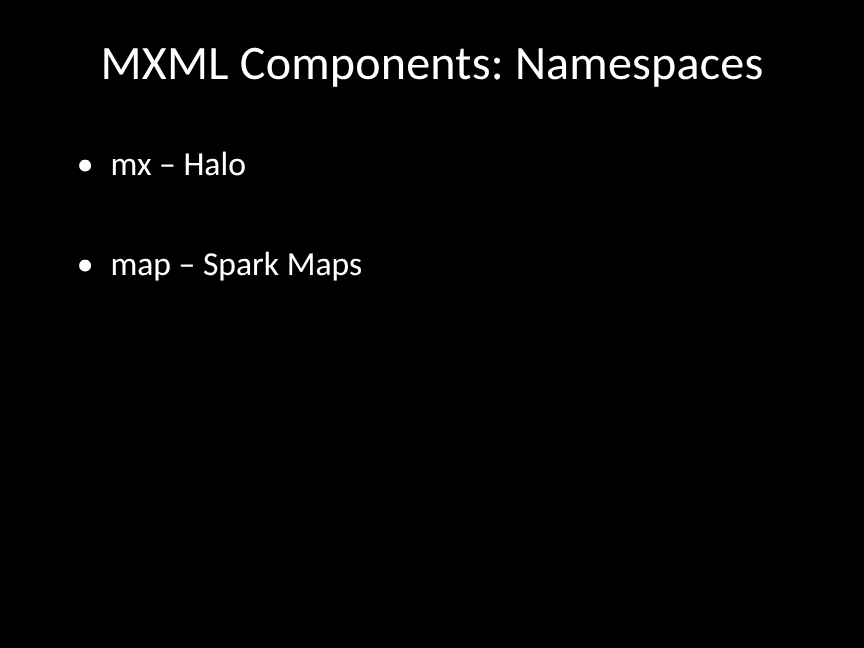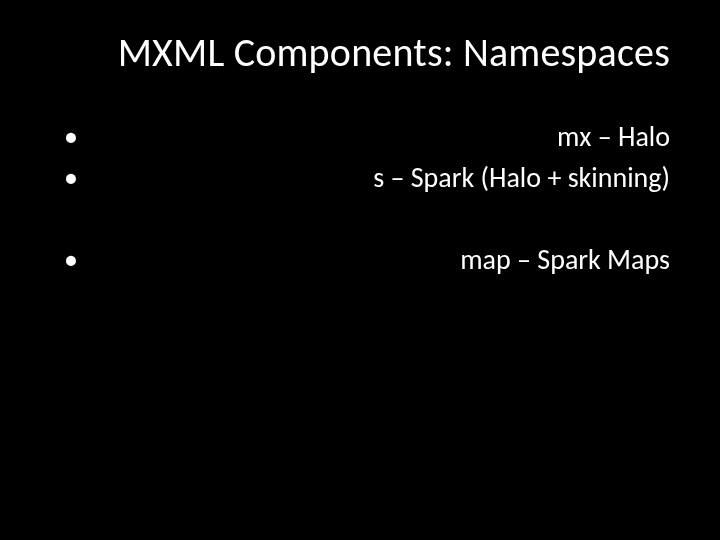--- a/index.html
+++ b/index.html
@@ -11,54 +11,52 @@
       overflow: hidden;
     }
     .slide {
       width: 720px;
       height: 540px;
       padding: 28px 50px 0 50px;
     }
     .title {
       font-size: 40px;
       font-weight: 400;
-      text-align: right;
+      text-align: center;
       margin-bottom: 40px;
       letter-spacing: 0.2px;
       white-space: nowrap;
     }
     .bullets {
       list-style: none;
       padding-left: 14px;
     }
     .bullets li {
       font-size: 28px;
       font-weight: 400;
       line-height: 1.45;
       position: relative;
       padding-left: 28px;
-      text-align: right;
     }
     .bullets li::before {
       content: "•";
       position: absolute;
       left: 0;
       top: 0;
       font-size: 28px;
     }
     .gap {
       height: 42px;
     }
   </style>
 </head>
 <body>
 
 <div class="slide">
   <h1 class="title">MXML Components: Namespaces</h1>
   <ul class="bullets">
     <li>mx – Halo</li>
-    <li>s – Spark (Halo + skinning)</li>
   </ul>
   <div class="gap"></div>
   <ul class="bullets">
     <li>map – Spark Maps</li>
   </ul>
 </div>
 
 </body></html>

